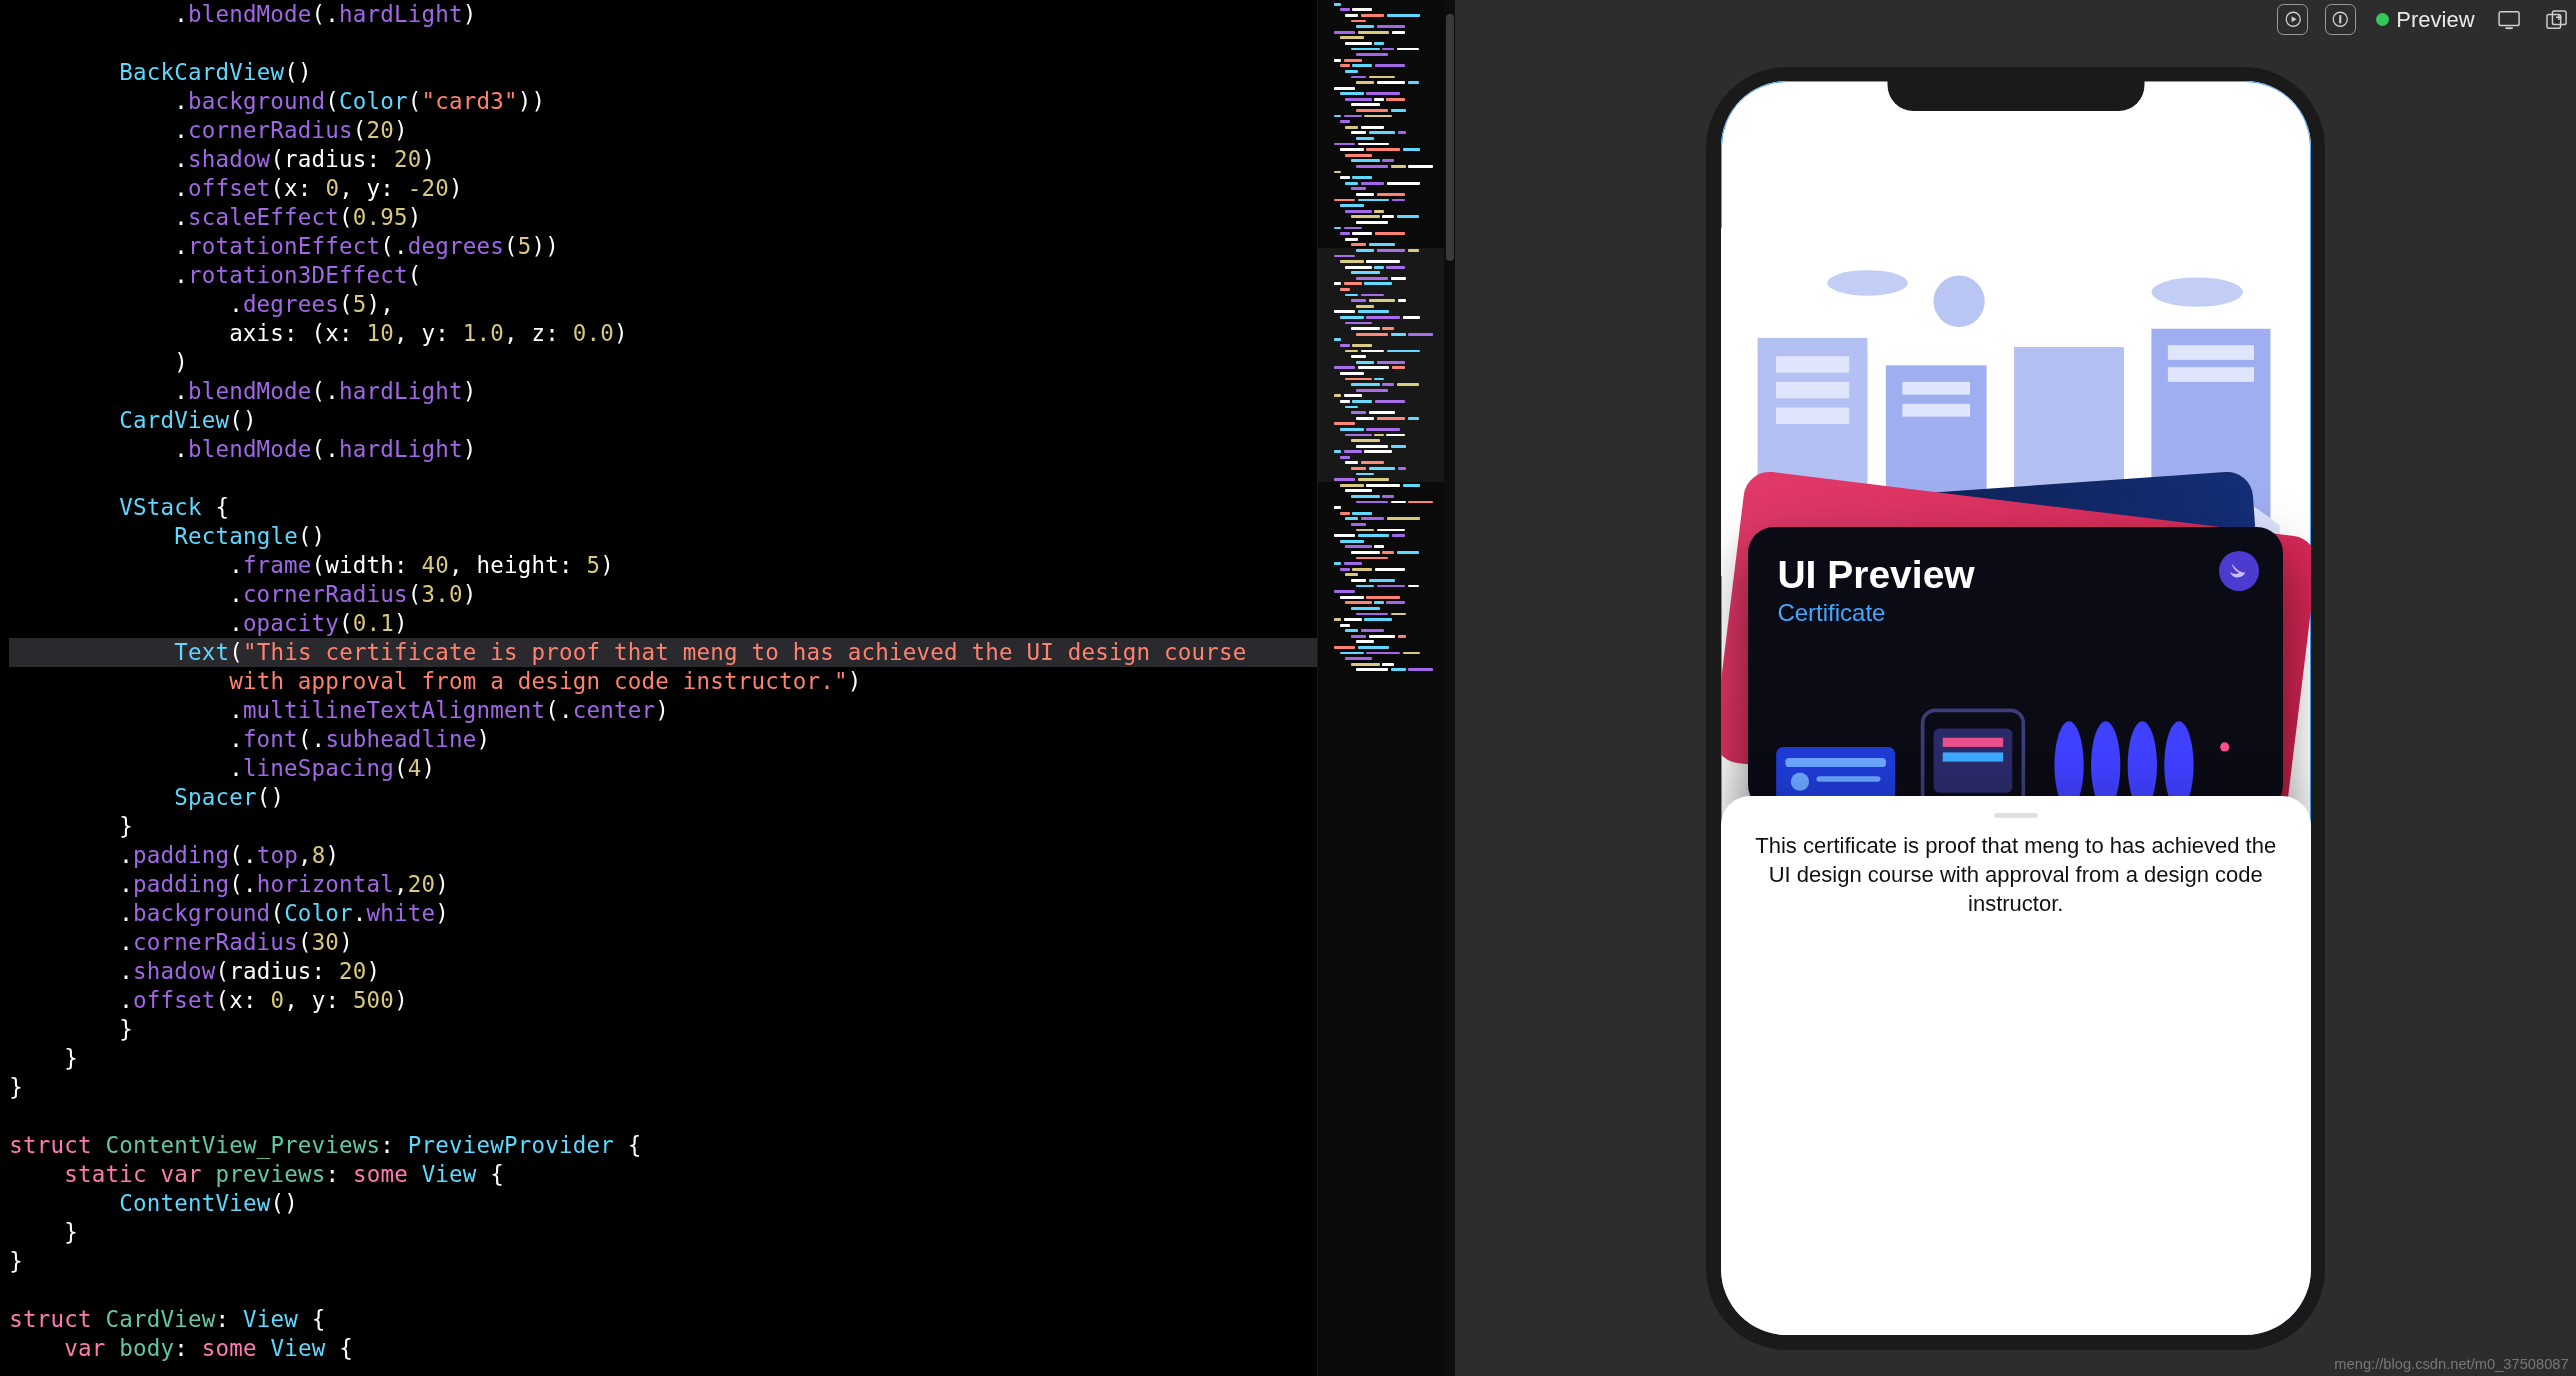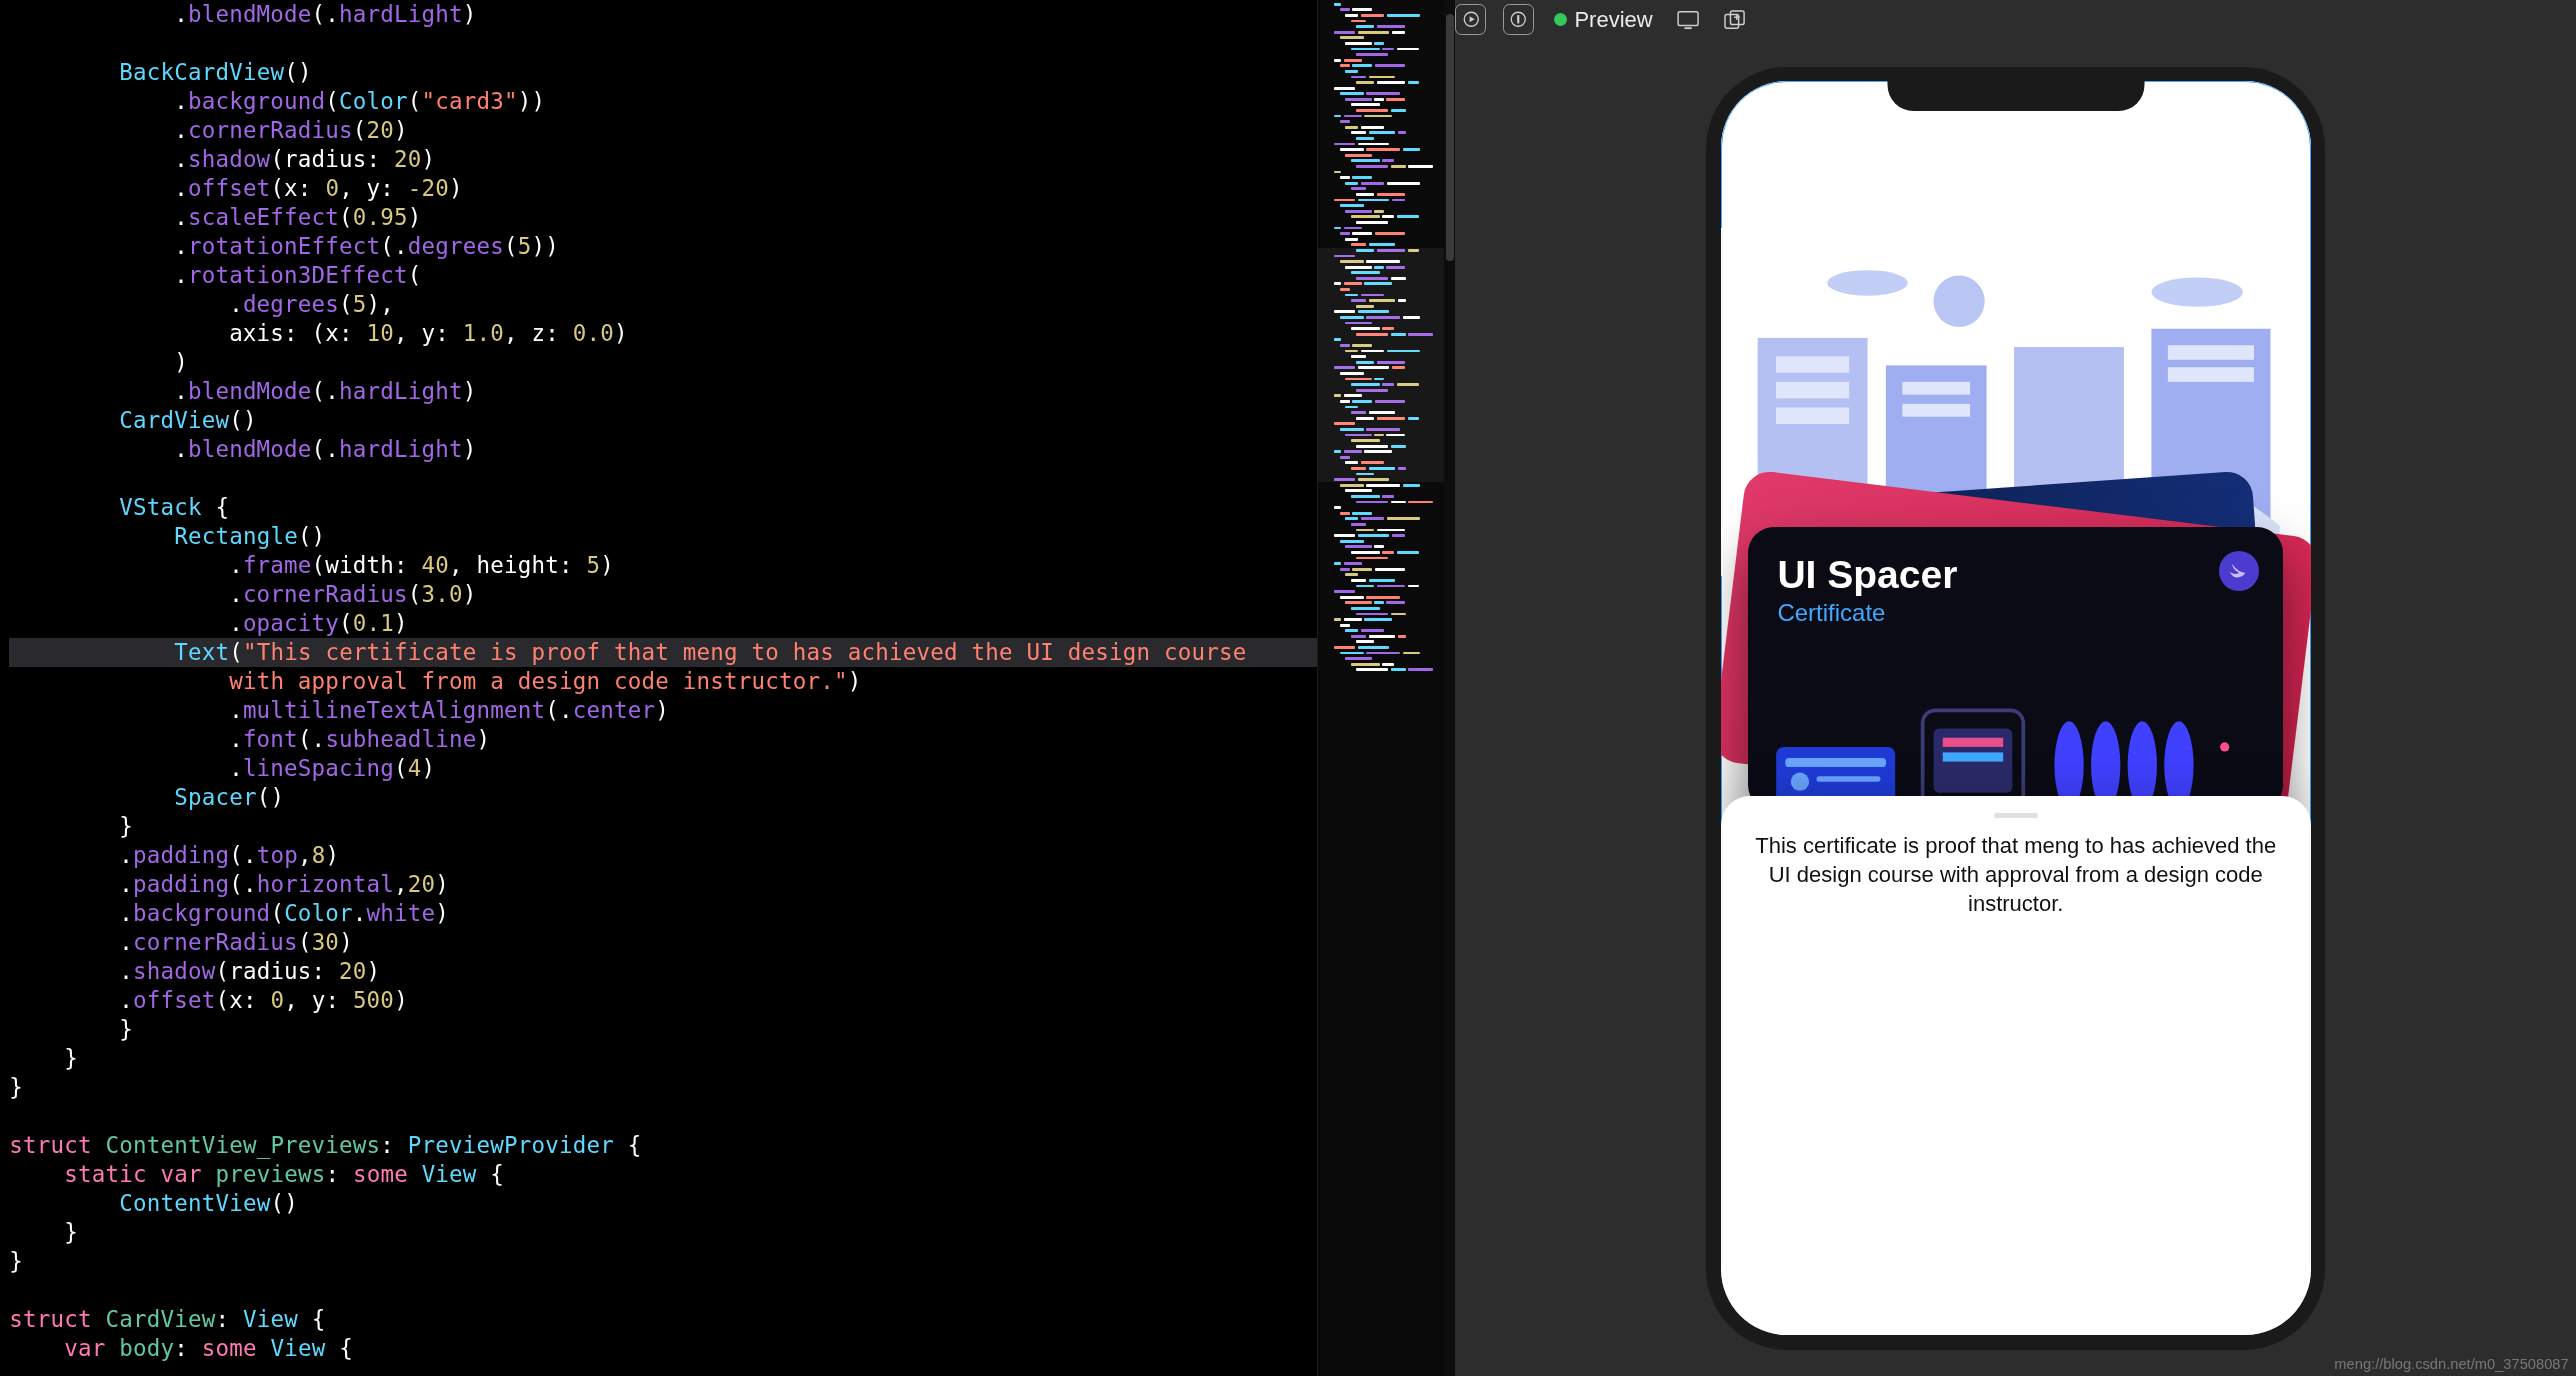--- a/index.html
+++ b/index.html
@@ -99,20 +99,21 @@
   flex-direction: column;
   align-items: center;
 }
 
 .preview-toolbar {
   width: 100%;
   height: 39px;
   background: #2d2d2d;
   display: flex;
   align-items: center;
+  justify-content: flex-end;
   gap: 16.5px;
   padding-right: 4px;
 }
 .tb-btn {
   width: 31px; height: 31px;
   border-radius: 6.4px;
   border: 1.4px solid #9b9b9b;
   display: flex; align-items: center; justify-content: center;
   color: #cfcfcf;
 }
@@ -906,21 +907,21 @@
             <rect x="488" y="152" width="94" height="16" fill="#dfe5fb"></rect>
             <path d="M420 345 q70 -120 190 -20 l0 30 l-210 0 z" fill="#dbe2fb"></path>
             <ellipse cx="555" cy="330" rx="20" ry="20" fill="#6f84e8"></ellipse>
             <ellipse cx="480" cy="340" rx="20" ry="20" fill="#6f84e8"></ellipse>
           </svg>
 
           <div class="cards-stack">
             <div class="back-card-a"></div>
             <div class="back-card-b"></div>
             <div class="front-card">
-              <div class="fc-title">UI Spacer</div>
+              <div class="fc-title">UI Preview</div>
               <div class="fc-sub">Certificate</div>
               <div class="swift-badge">
                 <svg width="22" height="22" viewBox="0 0 24 24">
                     <path d="M4 4 q8 10 15 10 q-3 5 -9 5 q-5 0 -8 -6 q6 4 10 1 q-6 -3 -8 -10z" fill="#cbbcff"></path>
                   </svg>
               </div>
               <svg class="fc-art" viewBox="0 0 520 130">
                 <rect x="10" y="60" width="130" height="70" rx="8" fill="#1f3bd6"></rect>
                 <rect x="20" y="72" width="110" height="10" rx="4" fill="#6aa5ff"></rect>
                 <circle cx="36" cy="98" r="10" fill="#6aa5ff"></circle>

